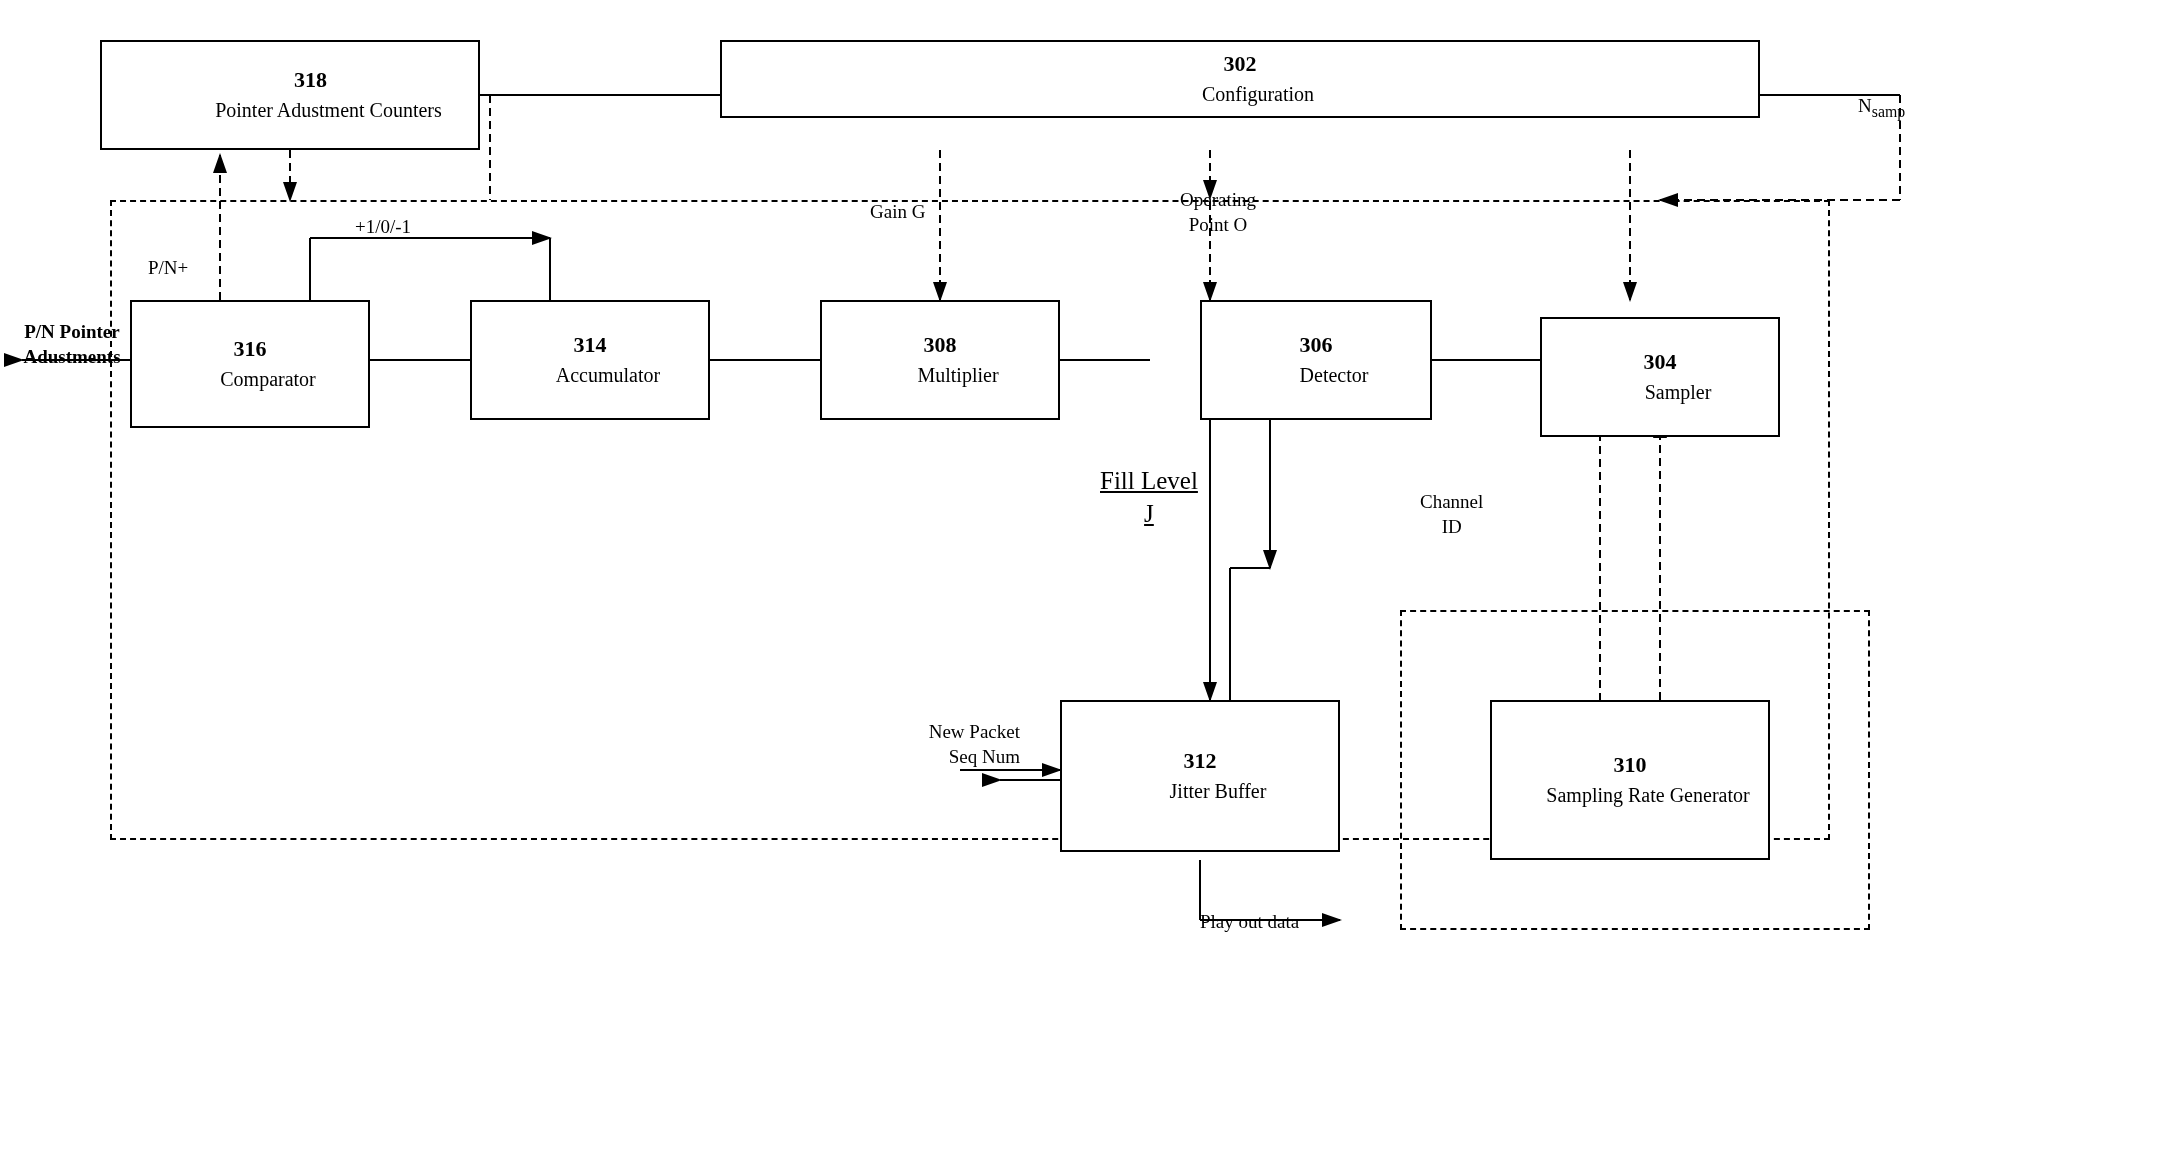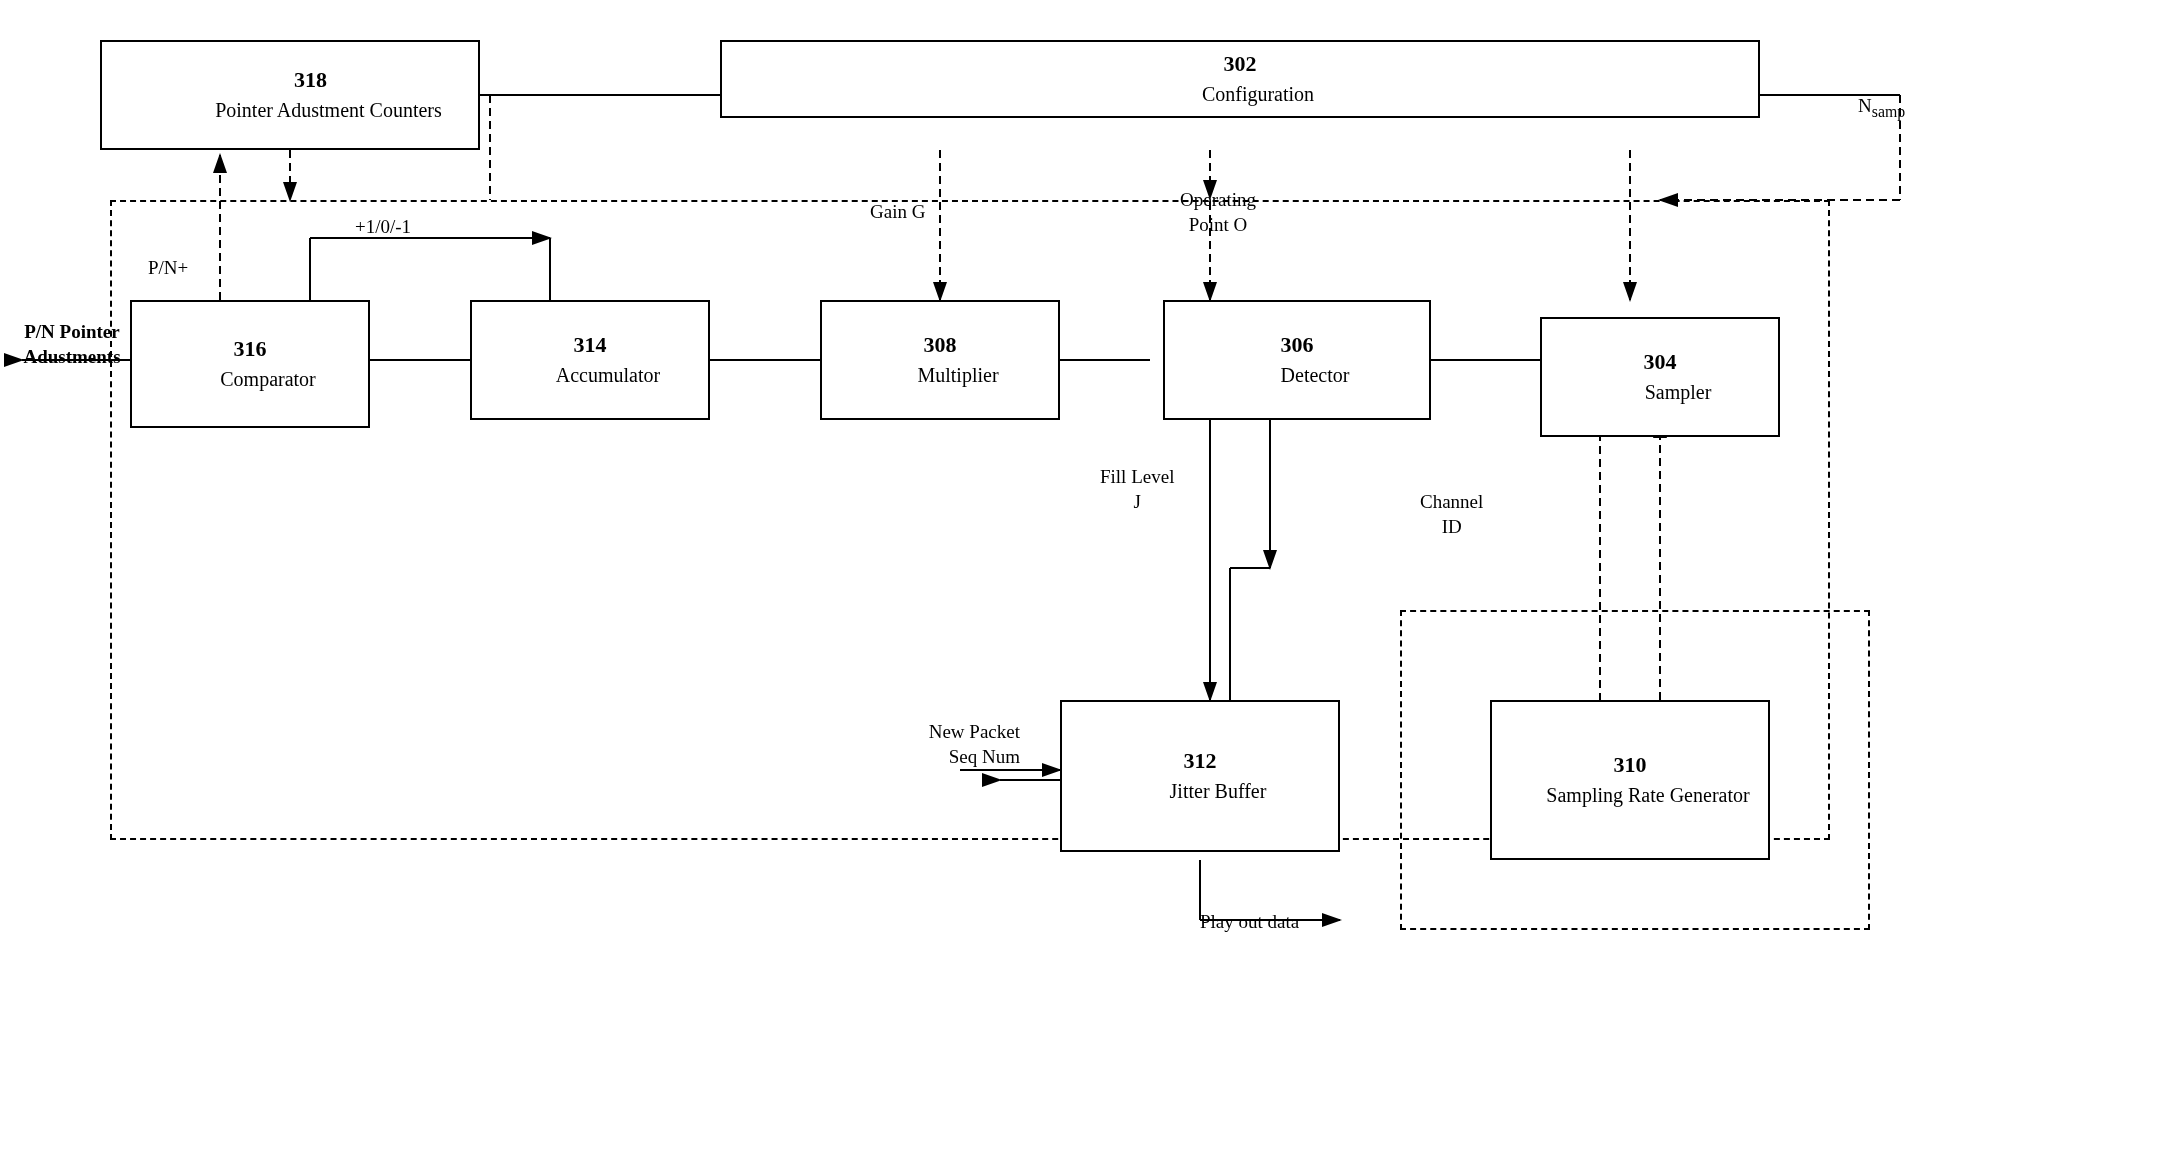--- a/index.html
+++ b/index.html
@@ -152,21 +152,21 @@
   <div class="block" style="left:470px; top:300px; width:240px; height:120px;">
     <div class="block-num">314</div>
     <div class="block-label">Accumulator</div>
   </div>
 
   <div class="block" style="left:820px; top:300px; width:240px; height:120px;">
     <div class="block-num">308</div>
     <div class="block-label">Multiplier</div>
   </div>
 
-  <div class="block" style="left:1163px; top:300px; width:268px; height:120px;">
+  <div class="block" style="left:1200px; top:300px; width:232px; height:120px;">
     <div class="block-num">306</div>
     <div class="block-label">Detector</div>
   </div>
 
   <div class="block" style="left:1540px; top:317px; width:240px; height:120px;">
     <div class="block-num">304</div>
     <div class="block-label">Sampler</div>
   </div>
 
   <div class="block" style="left:1060px; top:700px; width:280px; height:152px;text-align:right;">
@@ -184,21 +184,21 @@
   <div class="label-text" style="left:148px; top:256px; font-size:19px;">P/N+</div>
 
   <div class="label-text" style="left:355px; top:215px; font-size:19px;">+1/0/-1</div>
 
   <div class="label-text" style="left:870px; top:200px; font-size:19px;">Gain G</div>
 
   <div class="label-text" style="left:1148px; top:188px; font-size:19px; width:140px;">Operating<br>Point O</div>
 
   <div class="label-text" style="left:1858px; top:94px; font-size:19px;">N<sub>samp</sub></div>
 
-  <div class="label-text" style="left:1100px; top:465px; font-size:19px;">Fill Level<br>J</div>
+  <div class="label-text" style="left:1100px; top:465px; font-size:25px;text-decoration:underline;">Fill Level<br>J</div>
 
   <div class="label-text" style="left:820px; top:720px; font-size:19px; width:200px; text-align:right;">New Packet<br>Seq Num</div>
 
   <div class="label-text" style="left:1420px; top:490px; font-size:19px;">Channel<br>ID</div>
 
   <div class="label-text" style="left:1200px; top:910px; font-size:19px;">Play out data</div>
 
   <div style="position:absolute; left:1070px; top:710px; width:280px; height:160px; border:2px solid #000; background:#fff; z-index:-1;"></div>
   <div style="position:absolute; left:1080px; top:720px; width:280px; height:160px; border:2px solid #000; background:#fff; z-index:-2;"></div>
 

